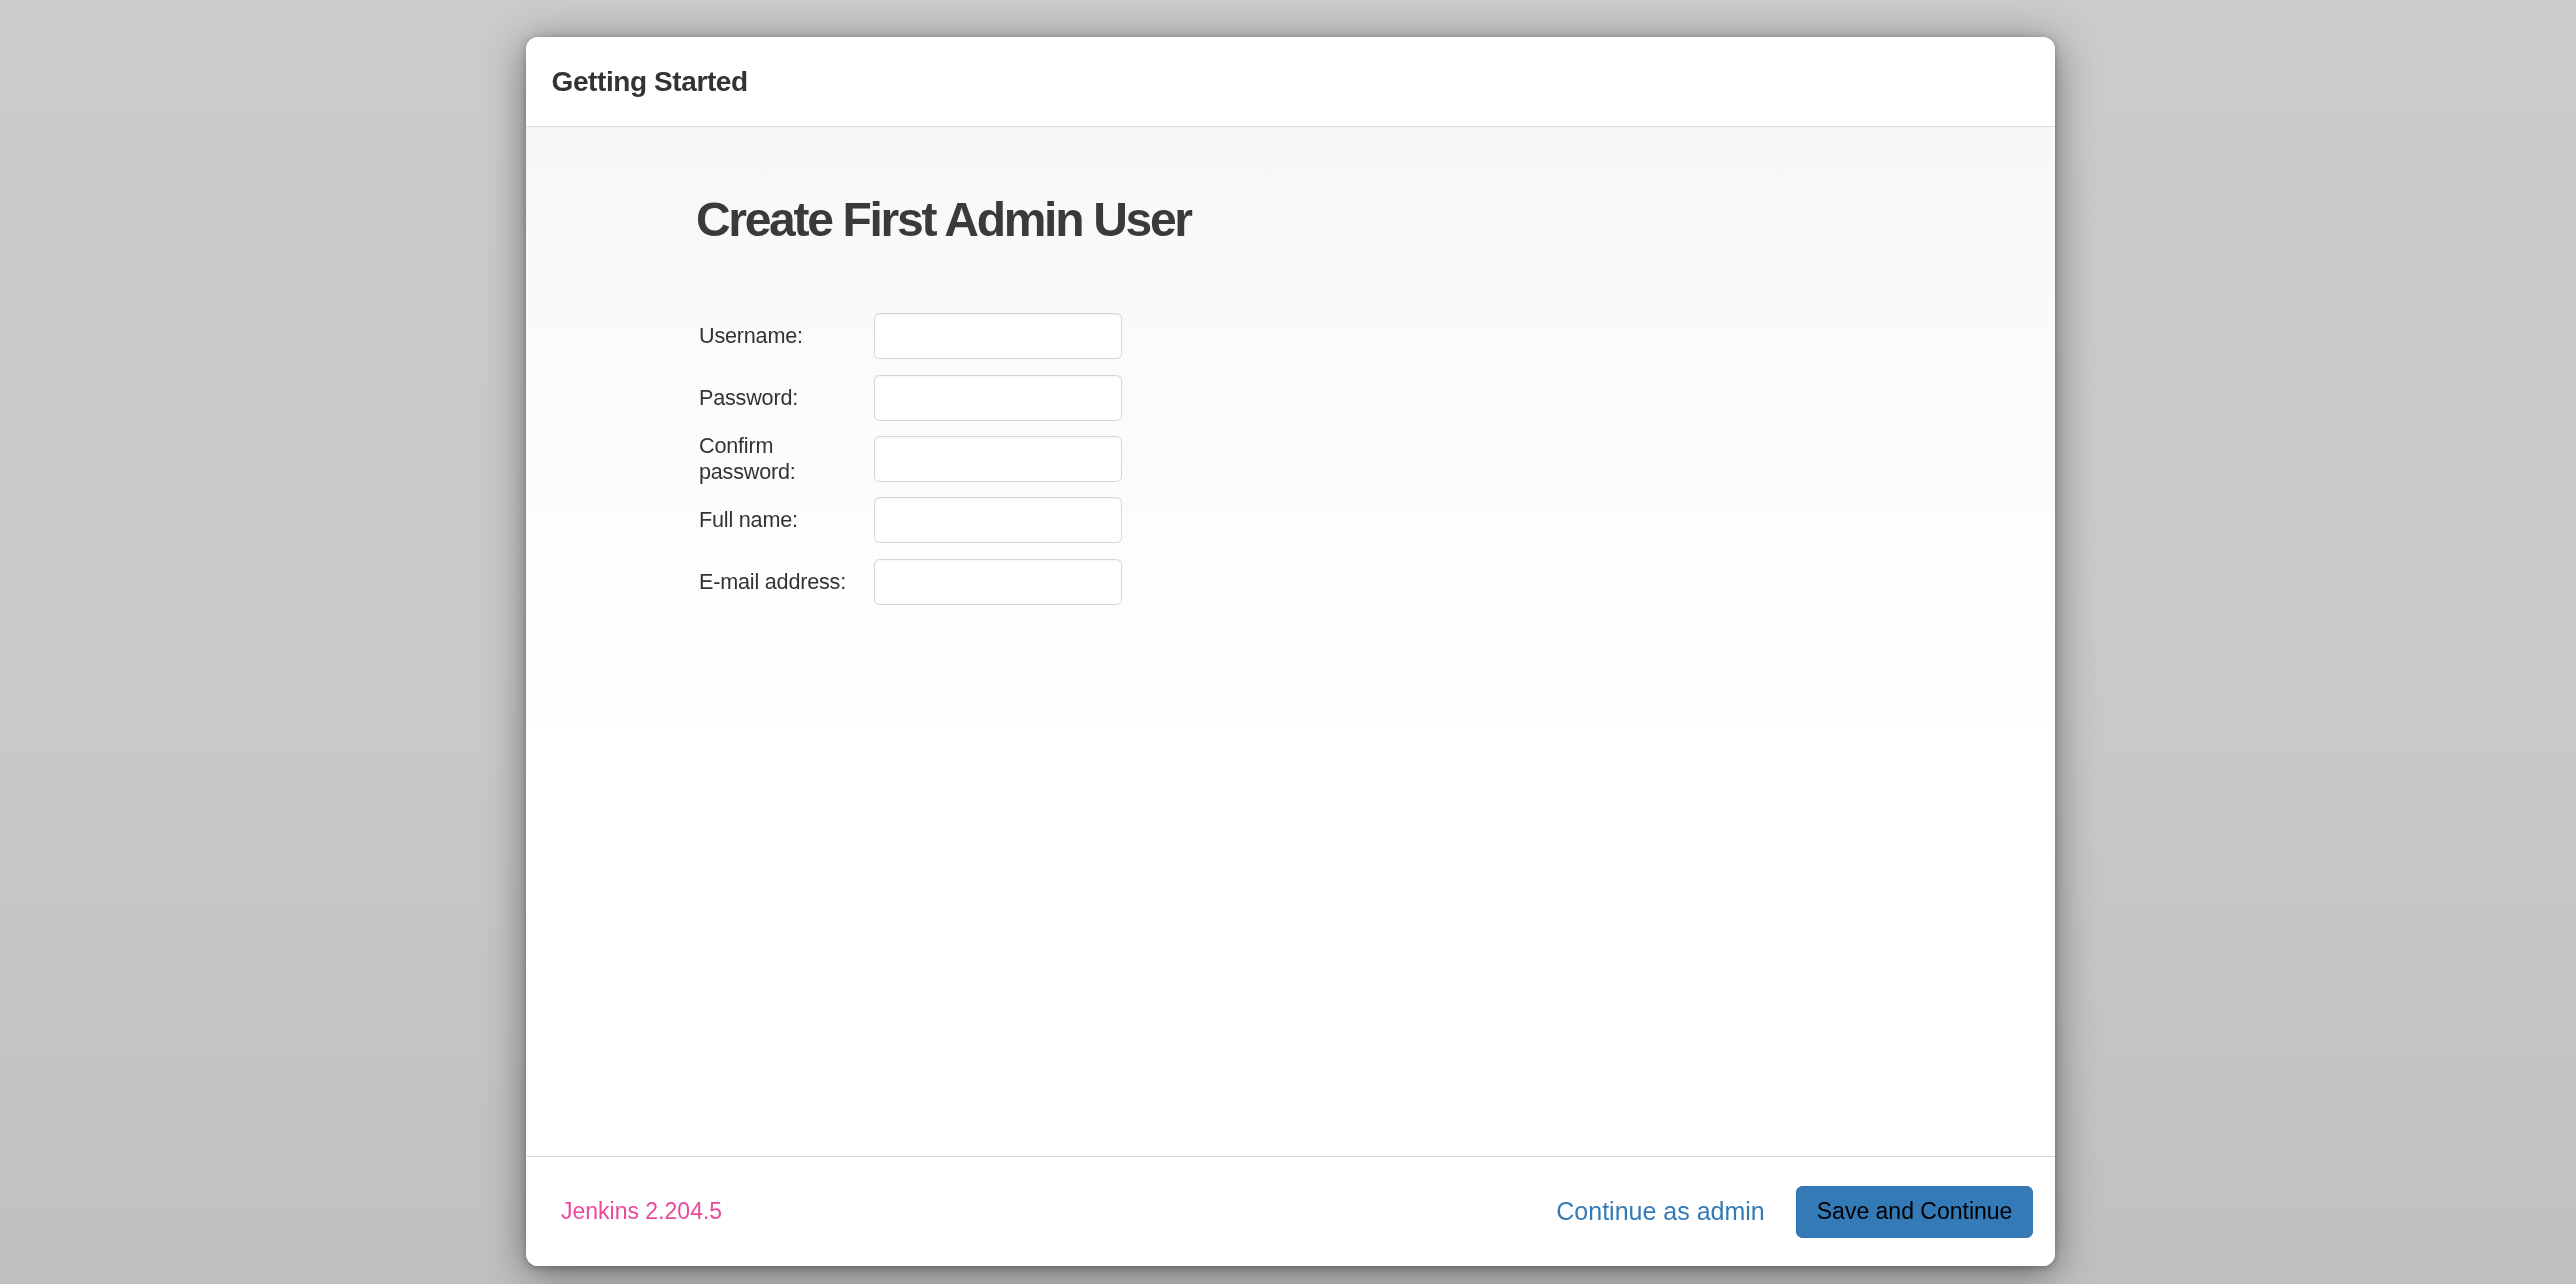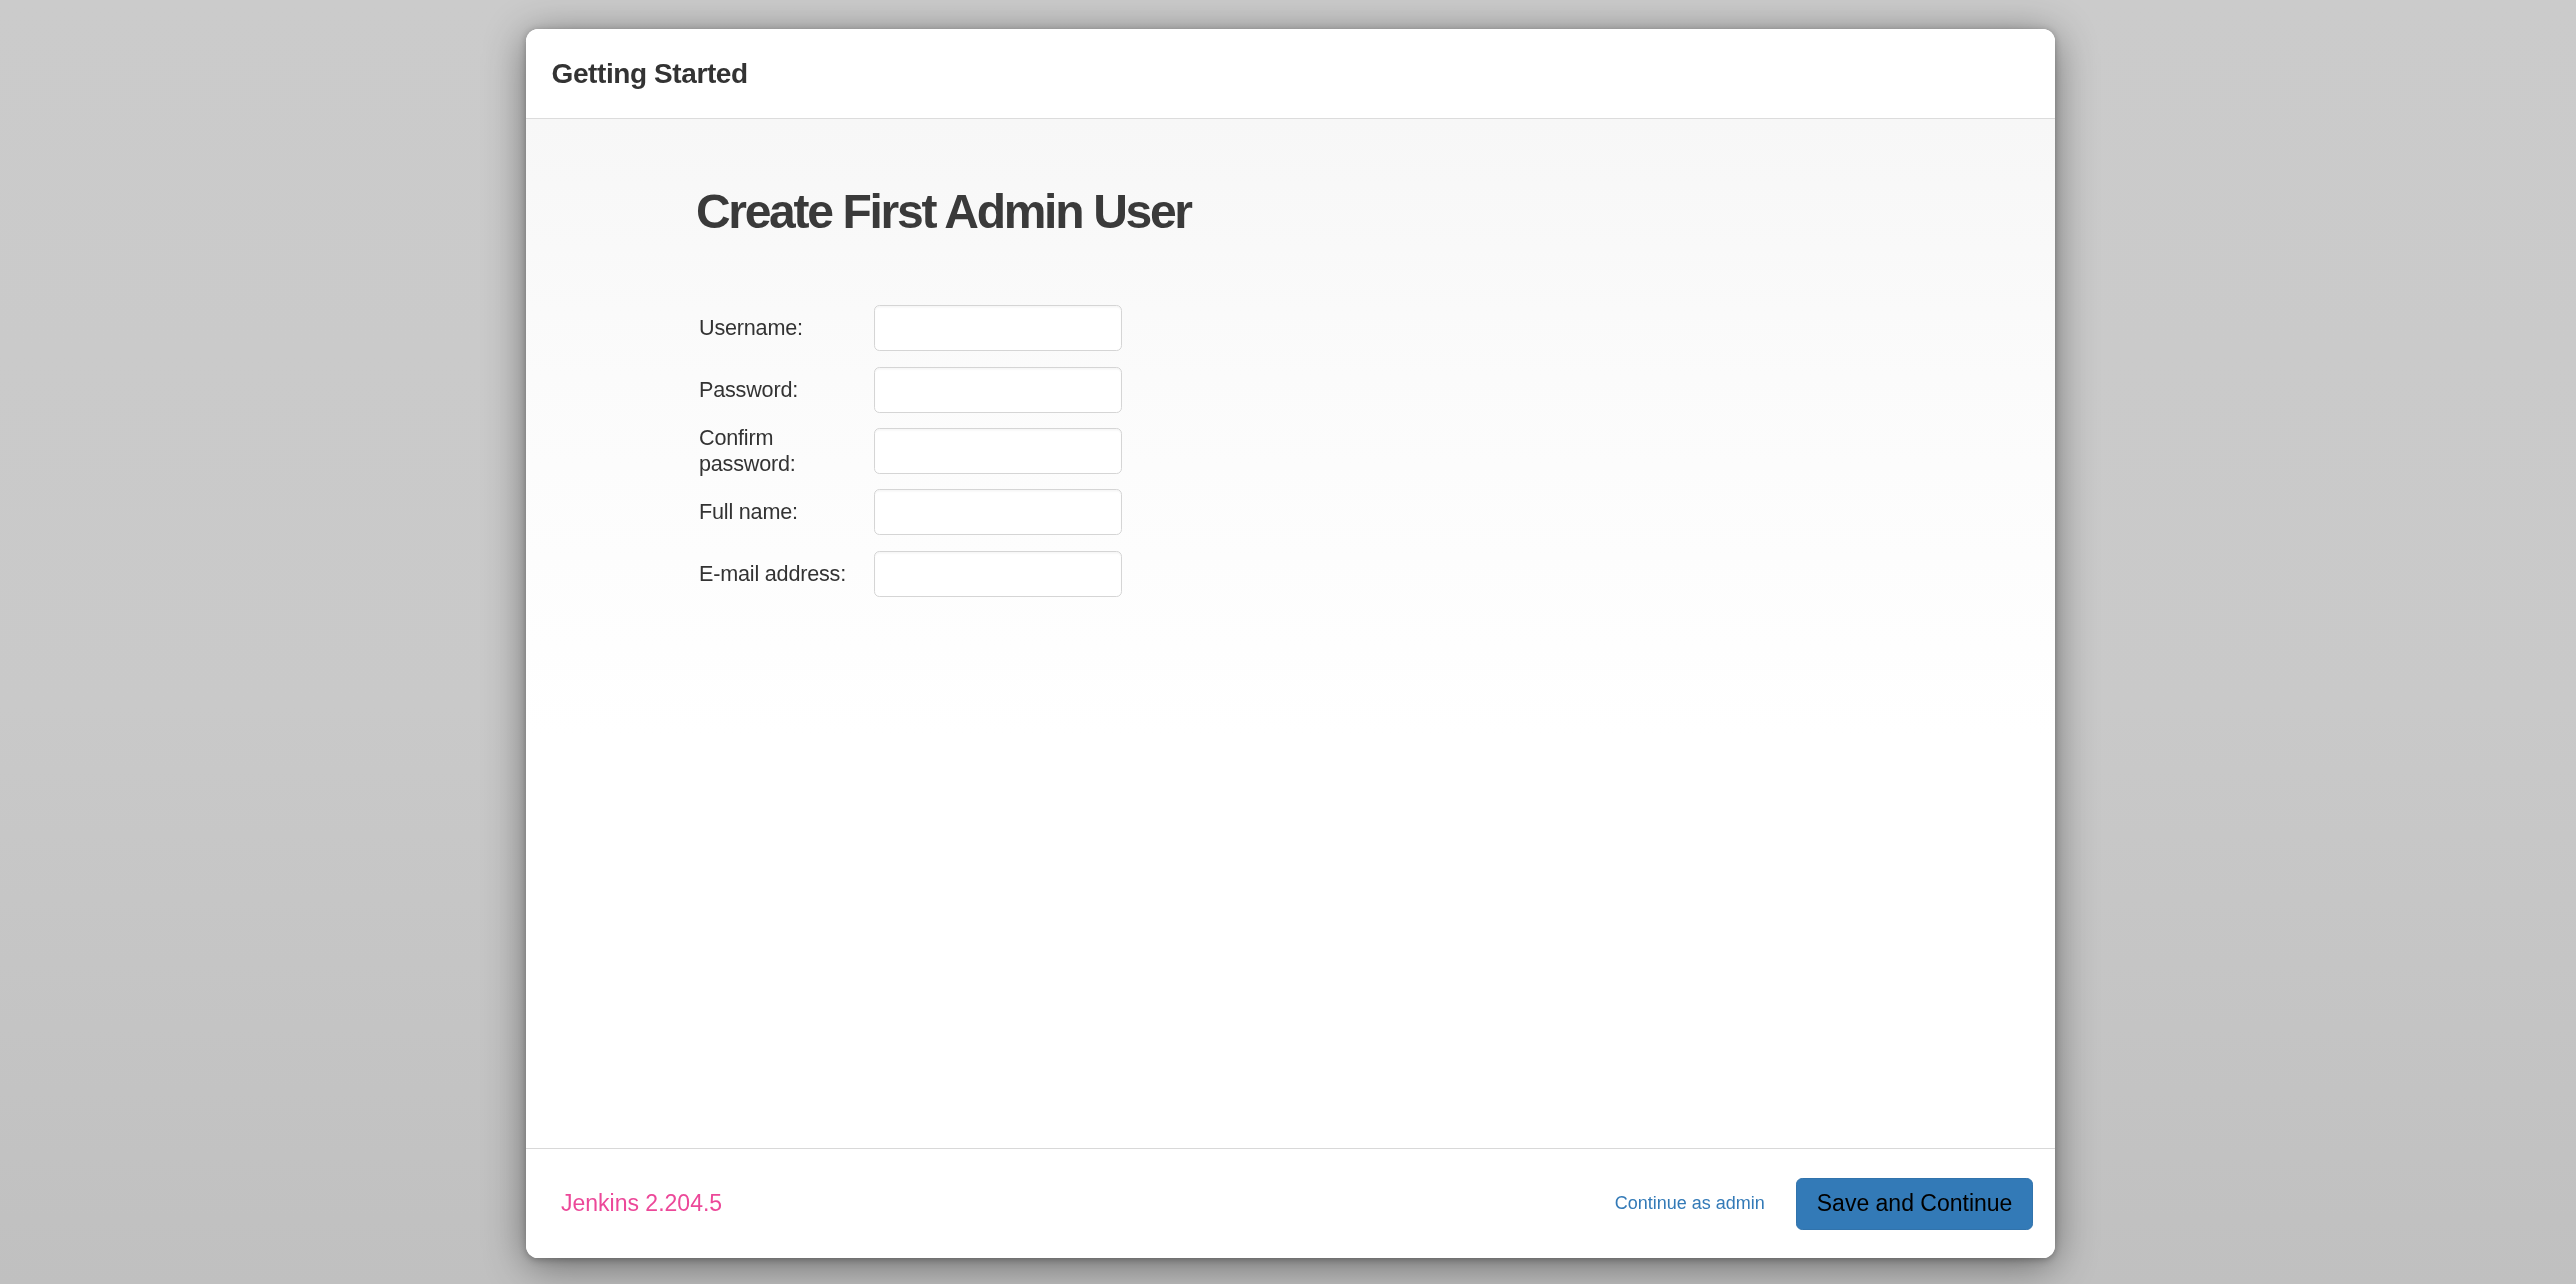--- a/index.html
+++ b/index.html
@@ -6,21 +6,21 @@
   html, body { width: 2576px; height: 1284px; }
   body {
     font-family: "Liberation Sans", sans-serif;
     background: linear-gradient(to bottom, #cbcbcb 0%, #c9c9c9 55%, #c0c0c0 100%);
     overflow: hidden;
   }
 
   .modal {
     position: absolute;
     left: 526px;
-    top: 29px;
+    top: 37px;
     width: 1529px;
     height: 1229px;
     background: #ffffff;
     border-radius: 12.3px;
     box-shadow: 0 7.7px 42px rgba(0,0,0,0.45), 0 1.5px 7.7px rgba(0,0,0,0.25);
     display: flex;
     flex-direction: column;
   }
 
   .modal-header {
@@ -99,21 +99,21 @@
   }
   .version-text {
     font-size: 23px;
     color: #ec4899;
   }
   .footer-actions {
     display: flex;
     align-items: center;
   }
   .link-button {
-    font-size: 18px;
+    font-size: 25px;
     color: #337ab7;
     text-decoration: none;
     cursor: pointer;
     margin-right: 31px;
     background: none;
     border: none;
     font-family: "Liberation Sans", sans-serif;
   }
   .primary-button {
     height: 52px;

